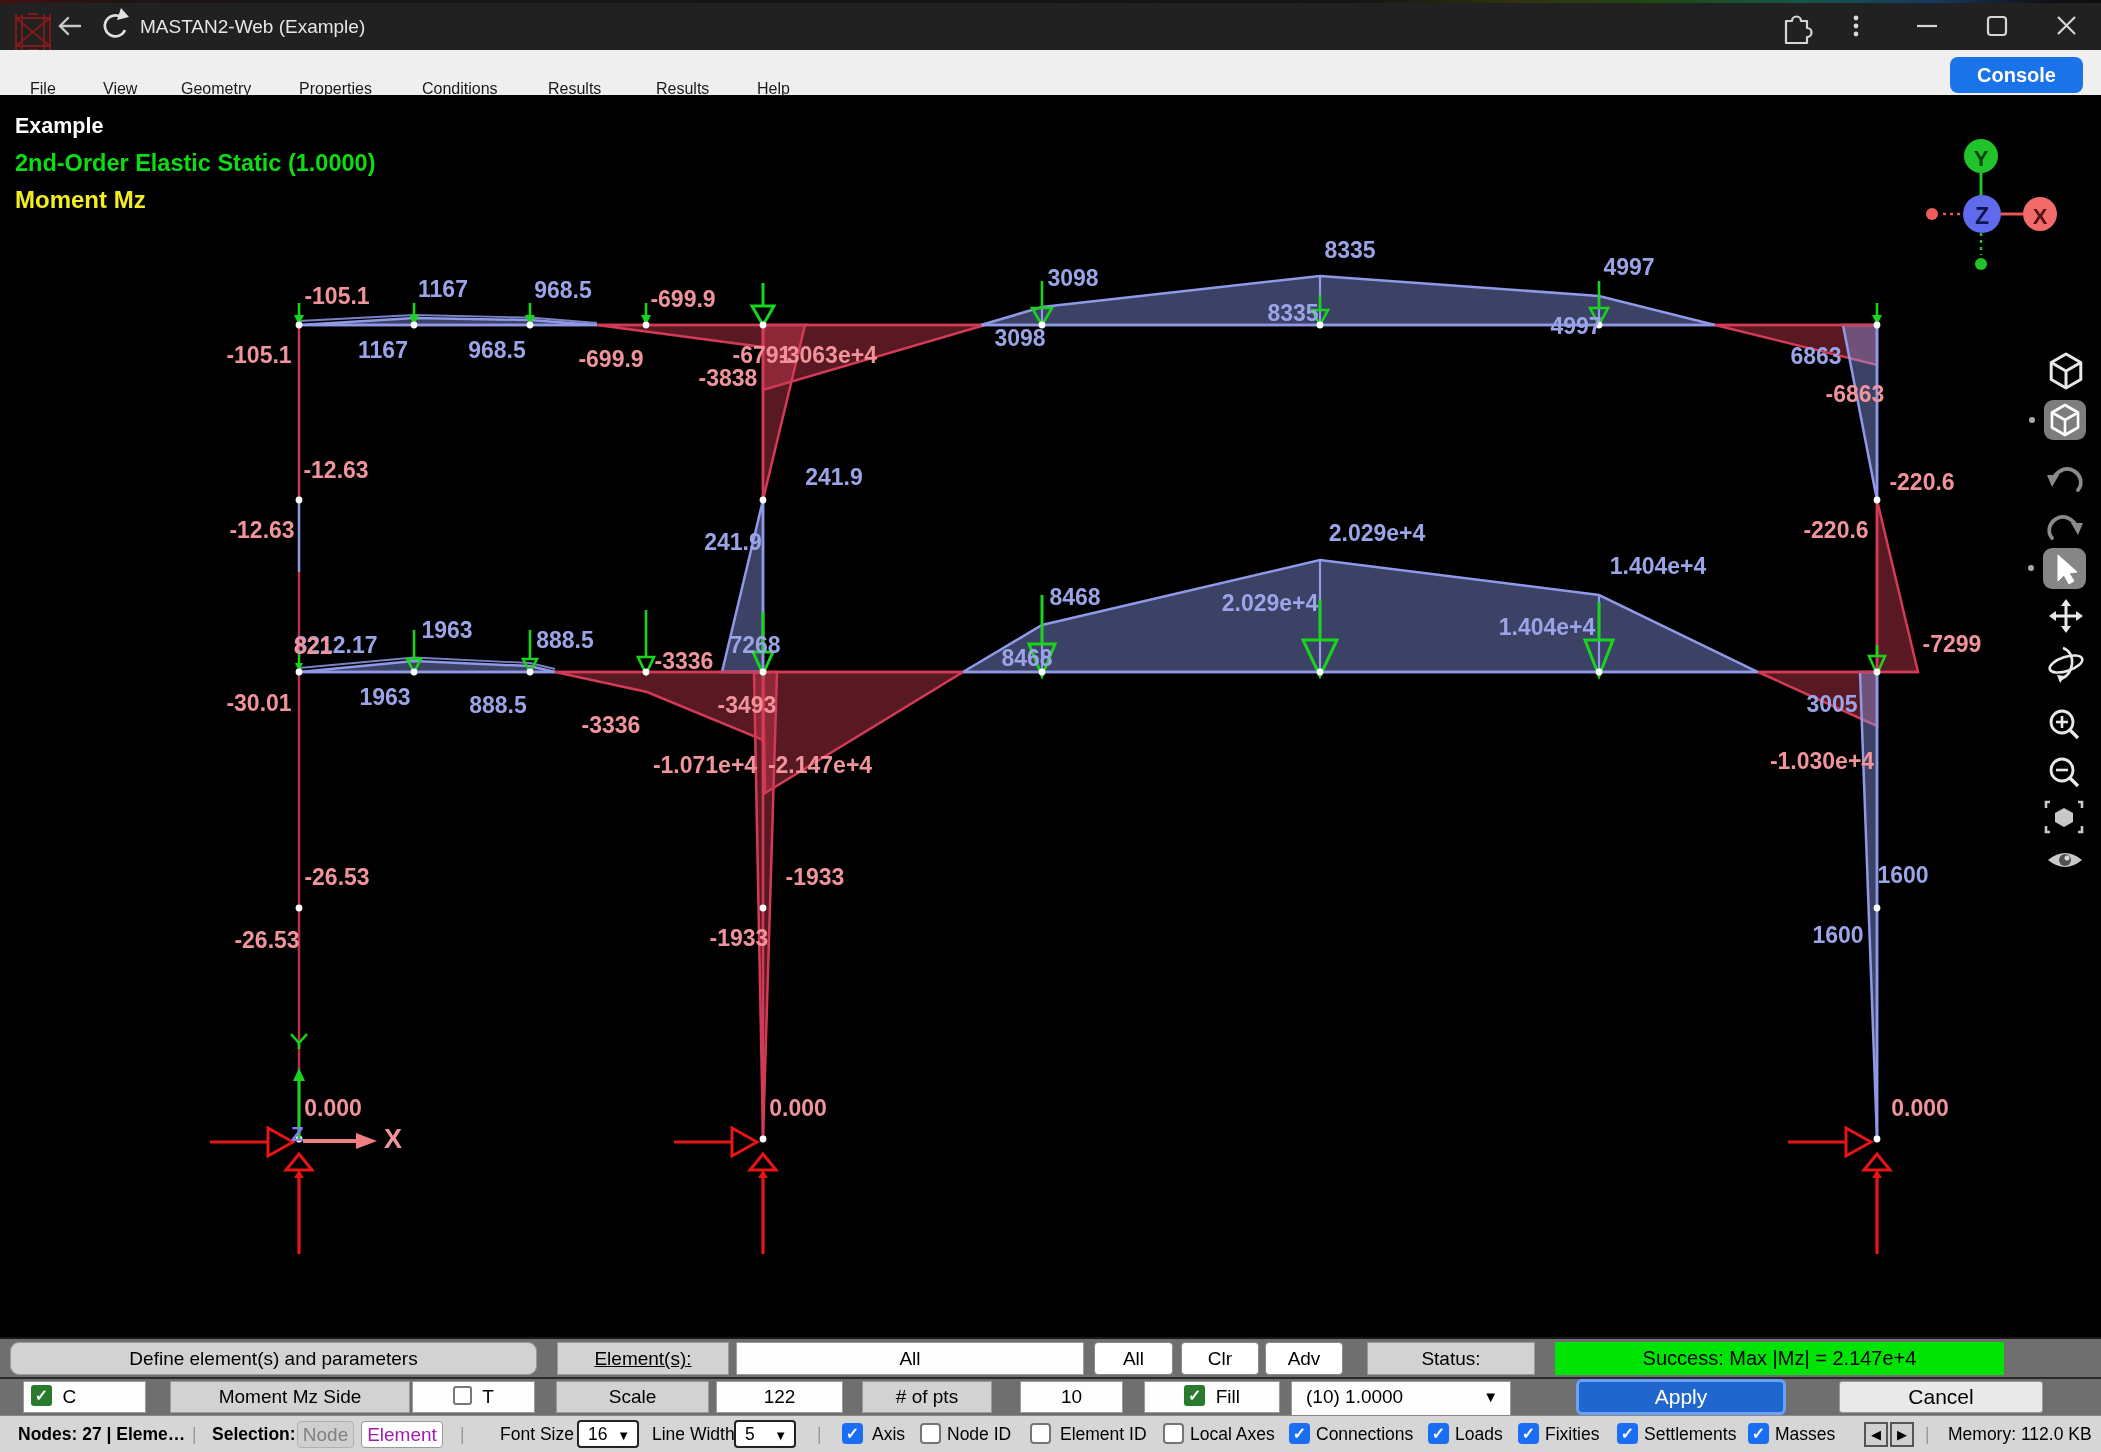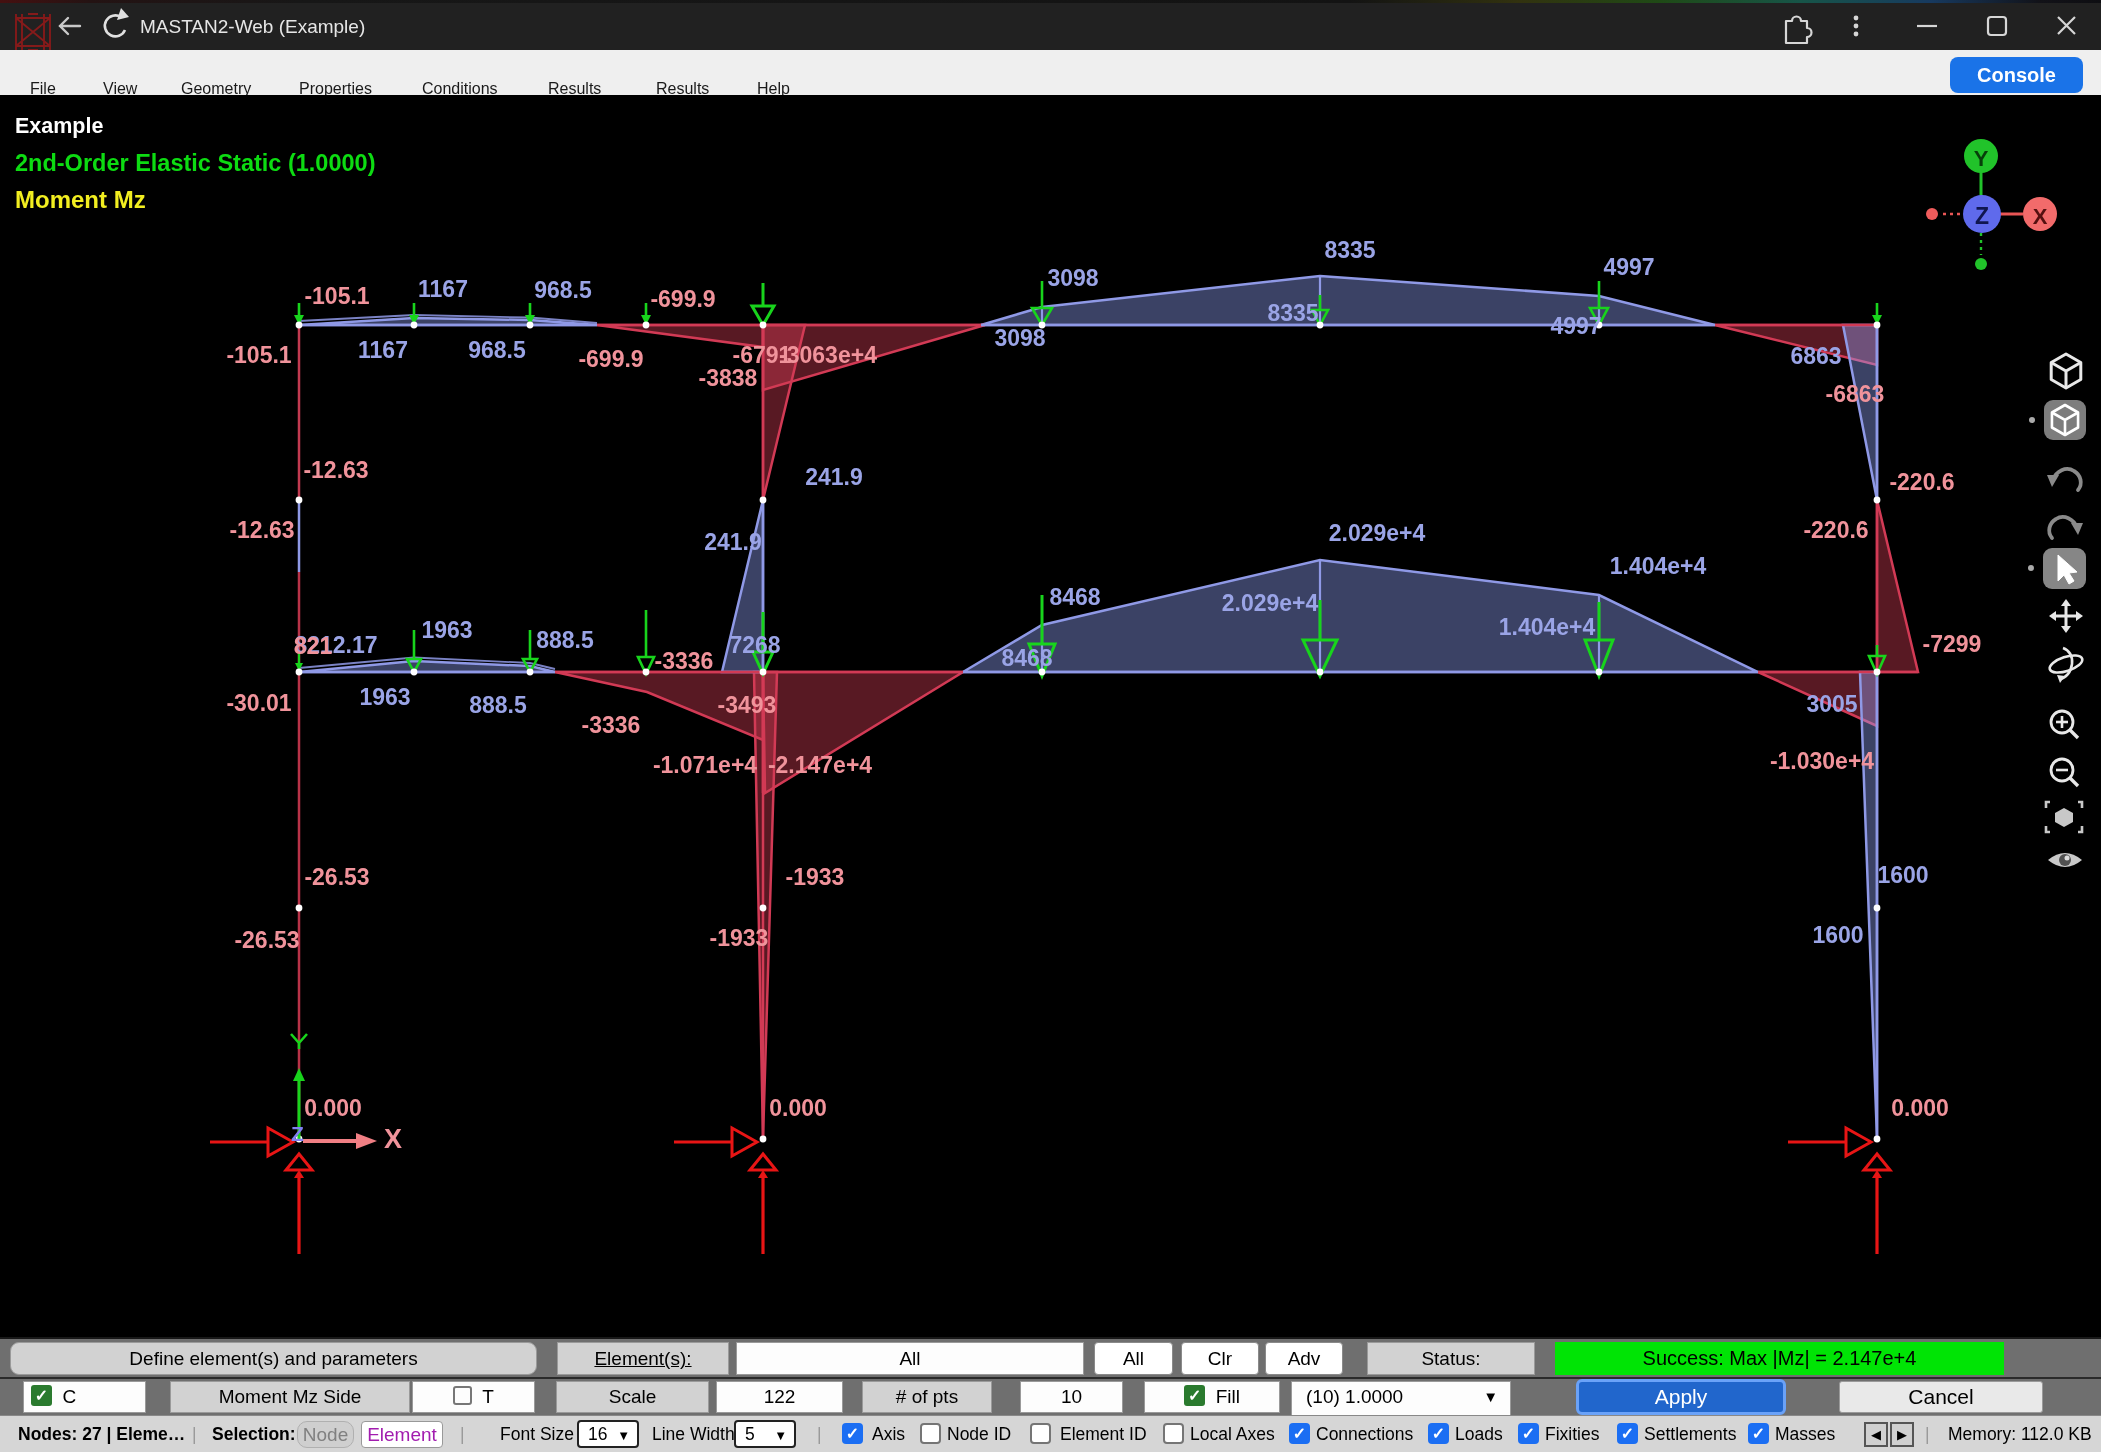--- a/index.html
+++ b/index.html
@@ -318,21 +318,21 @@
  <div class="wfield" style="left:1020px;top:2px;width:103px;height:32px;line-height:30px;">10</div>
  <div class="wfield" style="left:1144px;top:2px;width:136px;height:32px;line-height:30px;"><span class="gcb"><span class="check">✓</span></span>&nbsp; Fill</div>
  <div class="wfield" style="left:1291px;top:2px;width:220px;height:36px;line-height:30px;text-align:left;padding-left:14px;">(10) 1.0000<span style="position:absolute;right:12px;top:0px;font-size:15px;">▼</span></div>
  <div style="position:absolute;left:1576px;top:0px;width:210px;height:36px;background:#2166cc;border:3px solid #6aa2f8;border-radius:6px;color:#fff;font-size:21px;text-align:center;line-height:30px;">Apply</div>
  <div style="position:absolute;left:1839px;top:2px;width:204px;height:32px;background:#e9e9e9;border:1px solid #9a9a9a;border-radius:3px;color:#000;font-size:21px;text-align:center;line-height:30px;">Cancel</div>
 </div>
 <div class="bar" id="row3">
  <div class="r3t" style="left:18px;font-weight:bold;">Nodes: 27 | Eleme…</div>
  <div class="r3t" style="left:192px;color:#999;">|</div>
  <div class="r3t" style="left:212px;font-weight:bold;">Selection:</div>
- <div style="position:absolute;left:297px;top:5px;width:57px;height:27px;background:#cfcfcf;border:1px solid #b0b0b0;border-radius:10px;color:#808080;font-size:19px;text-align:center;line-height:25px;">Node</div>
+ <div style="position:absolute;left:297px;top:5px;width:57px;height:27px;background:#cfcfcf;border:1px solid #b0b0b0;border-radius:4px;color:#808080;font-size:19px;text-align:center;line-height:25px;">Node</div>
  <div style="position:absolute;left:361px;top:5px;width:82px;height:27px;background:#fff;border:1px solid #999;border-radius:4px;color:#a21caf;font-size:19px;text-align:center;line-height:25px;">Element</div>
  <div class="r3t" style="left:460px;color:#999;">|</div>
  <div class="r3t" style="left:500px;">Font Size</div>
  <div class="sel" style="left:577px;width:62px;padding-left:9px;line-height:24px;">16<span style="position:absolute;right:7px;top:2px;font-size:13px;">▼</span></div>
  <div class="r3t" style="left:652px;">Line Width</div>
  <div class="sel" style="left:734px;width:62px;padding-left:9px;line-height:24px;">5<span style="position:absolute;right:7px;top:2px;font-size:13px;">▼</span></div>
  <div class="r3t" style="left:817px;color:#999;">|</div>
  <div class="cb cbon" style="left:842px;">
       <span class="check">✓</span>
     </div>

